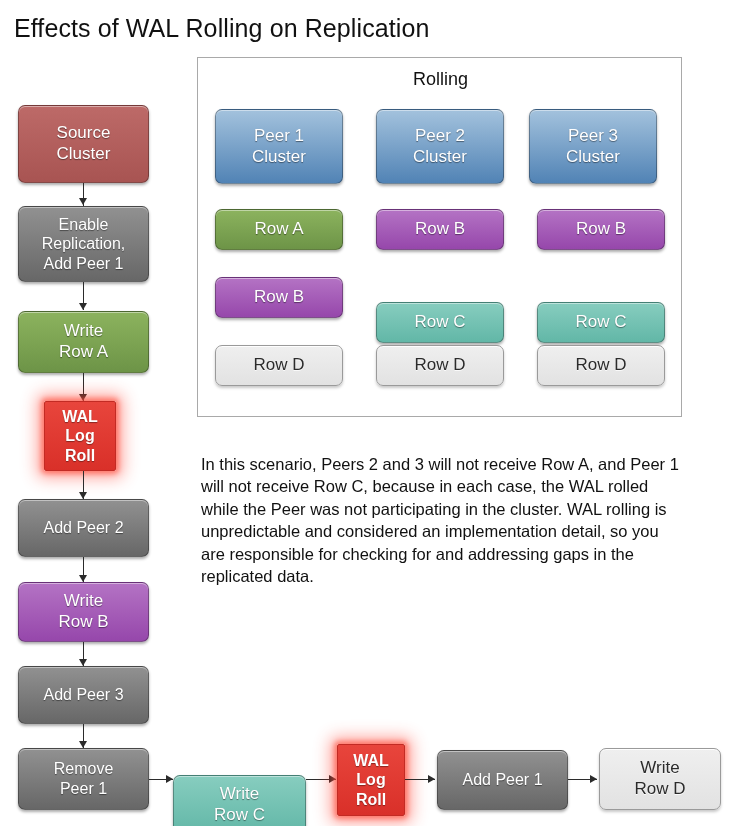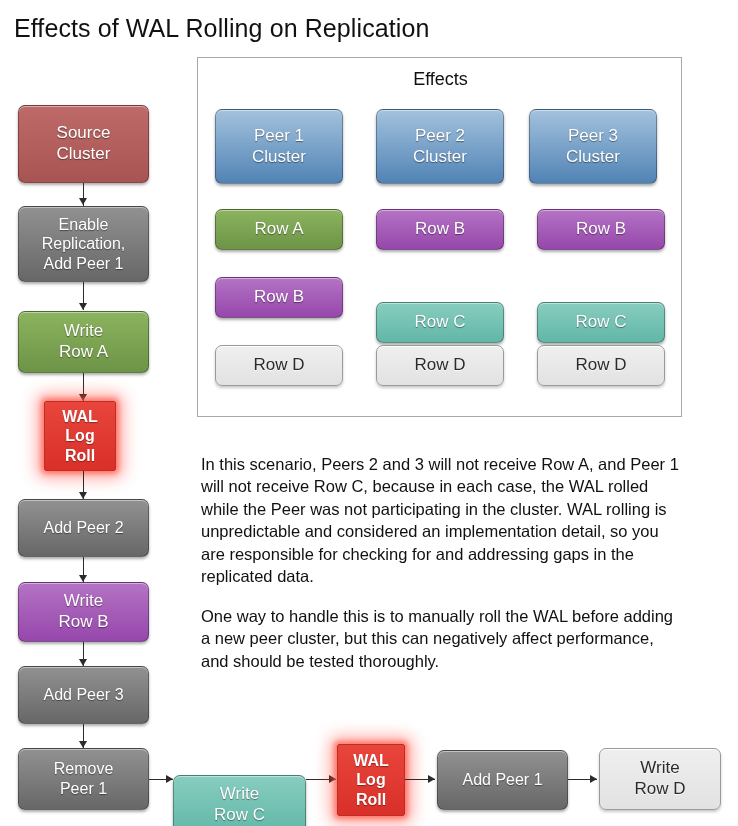--- a/index.html
+++ b/index.html
@@ -179,21 +179,21 @@
   <div class="vline" style="left:83px; top:642px; height:24px;"></div>
   <div class="vhead" style="left:79px; top:659px;"></div>
 
   <div class="node n-gray" style="left:18px; top:666px; width:131px; height:58px; font-size:16px;">
     <span class="lbl">Add Peer 3</span>
   </div>
   <div class="vline" style="left:83px; top:724px; height:24px;"></div>
   <div class="vhead" style="left:79px; top:741px;"></div>
 
   <div class="panel">
-    <div class="panel-title">Effects</div>
+    <div class="panel-title">Rolling</div>
 
     <div class="node n-blue" style="left:17px; top:51px; width:128px; height:75px;">
       <span class="lbl">Peer 1
 Cluster</span>
     </div>
     <div class="node n-green" style="left:17px; top:151px; width:128px; height:41px;">
       <span class="lbl">Row A</span>
     </div>
     <div class="node n-purple" style="left:17px; top:219px; width:128px; height:41px;">
       <span class="lbl">Row B</span>
@@ -225,21 +225,20 @@
     </div>
     <div class="node n-teal" style="left:339px; top:219px; width:128px; height:41px;">
       <span class="lbl">Row C</span>
     </div>
     <div class="node n-light" style="left:339px; top:287px; width:128px; height:41px;">
       <span class="lbl">Row D</span>
     </div>
   </div>
 
   <div class="prose" id="para1">In this scenario, Peers 2 and 3 will not receive Row A, and Peer 1 will not receive Row C, because in each case, the WAL rolled while the Peer was not participating in the cluster. WAL rolling is unpredictable and considered an implementation detail, so you are responsible for checking for and addressing gaps in the replicated data.</div>
-  <div class="prose" id="para2">One way to handle this is to manually roll the WAL before adding a new peer cluster, but this can negatively affect performance, and should be tested thoroughly.</div>
 
   <div class="node n-gray" style="left:18px; top:748px; width:131px; height:62px; font-size:16px;">
     <span class="lbl">Remove
 Peer 1</span>
   </div>
   <div class="hline" style="left:149px; top:779px; width:24px;"></div>
   <div class="hhead" style="left:166px; top:775px;"></div>
 
   <div class="node n-teal" style="left:173px; top:750px; width:133px; height:60px;">
     <span class="lbl">Write

